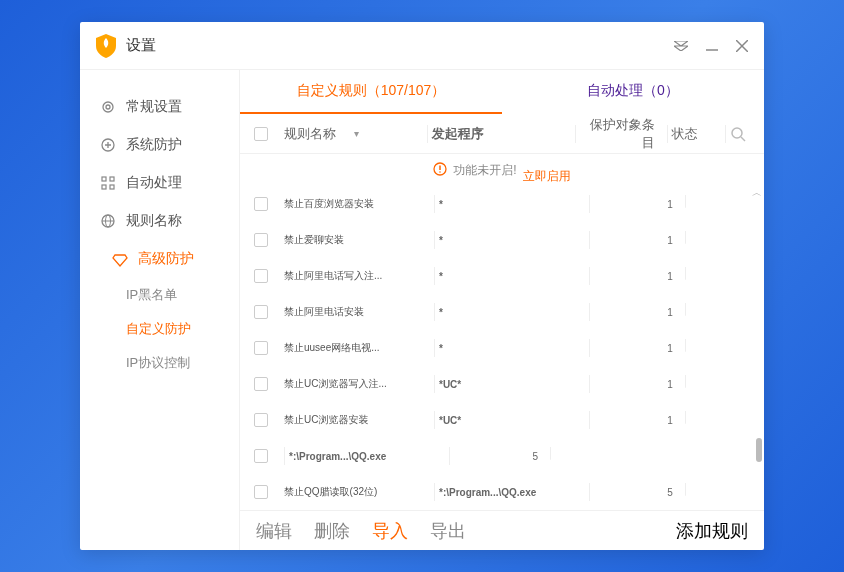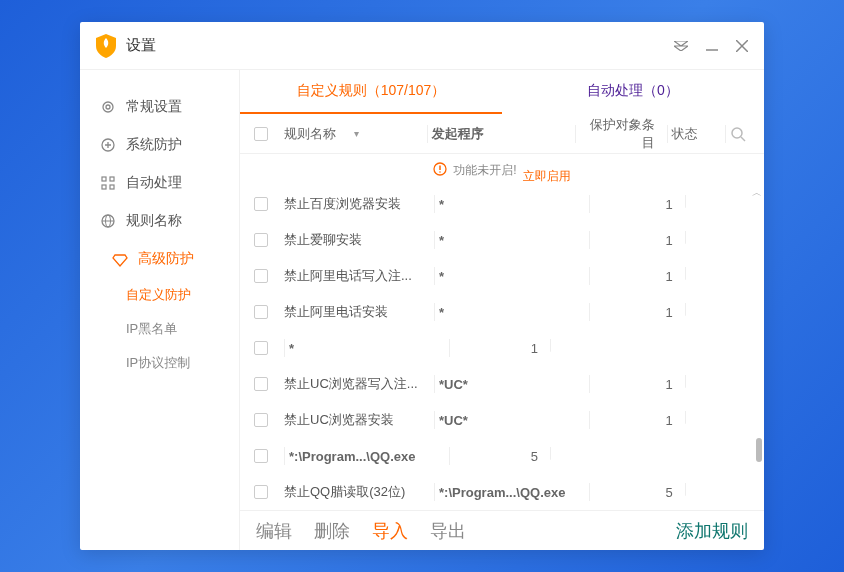--- a/index.html
+++ b/index.html
@@ -29,33 +29,33 @@
 .col-proc { width: 160px; font-weight: bold; }
 .col-obj { width: 96px; text-align: right; padding-right: 12px; }
 .col-state { width: 60px; }
 .col-search { flex: 1; display: flex; justify-content: flex-end; padding-right: 4px; }
 .caret { font-size: 10px; color: #999; }
 .banner { height: 32px; display: flex; align-items: center; justify-content: center; font-size: 12px; gap: 6px; flex-shrink: 0; }
 .banner .warn { color: #f60; font-size: 13px; }
 .banner .msg { color: #888; }
 .banner .link { color: #f60; cursor: pointer; margin-top: 13px; }
 .rows { flex: 1; overflow-y: auto; position: relative; }
-.row { display: flex; align-items: center; height: 36px; padding: 0 14px; font-size: 13px; color: #555; }
+.row { display: flex; align-items: center; height: 36px; padding: 0 14px; font-size: 10px; color: #555; }
 .row .col-name { color: #555; }
 .row .col-proc { color: #666; }
 .row .col-obj { color: #666; }
 .toggle { width: 36px; height: 18px; background: #ffa500; border-radius: 9px; position: relative; cursor: pointer; }
 .toggle::after { content: ""; position: absolute; width: 14px; height: 14px; background: #fff; border-radius: 50%; top: 2px; right: 2px; }
 .scroll-thumb { position: absolute; right: 2px; top: 252px; width: 6px; height: 24px; background: #bbb; border-radius: 3px; }
 .scroll-up { position: absolute; right: 2px; top: 0; font-size: 10px; color: #999; }
 .footer { height: 40px; border-top: 1px solid #f0f0f0; display: flex; align-items: center; padding: 0 16px; font-size: 18px; gap: 22px; flex-shrink: 0; }
 .footer .fbtn { color: #888; cursor: pointer; }
 .footer .fbtn.active { color: #f60; }
 .footer .spacer { flex: 1; }
-.footer .add { color: #0f766e; cursor: pointer; }
+.footer .add { color: #000000; cursor: pointer; }
 </style>
 </head>
 <body>
 
 <div class="window">
   <div class="titlebar">
     <span class="logo">
       <svg viewBox="0 0 20 24">
           <path d="M10 0 L20 4 V12 C20 18 15 22 10 24 C5 22 0 18 0 12 V4 Z" fill="#ffa500"></path>
           <path d="M10 4 C7 7 7 11 10 14 C13 11 13 7 10 4 Z" fill="#fff"></path>
@@ -125,22 +125,22 @@
         <span>规则名称</span>
       </div>
       <div class="sidebar-item active">
         <span class="icon">
             <svg width="16" height="16" viewBox="0 0 16 16">
               <path d="M3 4 H13 L15 7 L8 15 L1 7 Z" fill="none" stroke="currentColor" stroke-width="1.3"></path>
             </svg>
           </span>
         <span>高级防护</span>
       </div>
+      <div class="sidebar-sub">IP黑名单</div>
       <div class="sidebar-sub active">自定义防护</div>
-      <div class="sidebar-sub">IP黑名单</div>
       <div class="sidebar-sub">IP协议控制</div>
     </div>
 
     <div class="main">
       <div class="tabs">
         <div class="tab active">自定义规则（107/107）</div>
         <div class="tab">自动处理（0）</div>
       </div>
 
       <div class="table-header">
@@ -218,20 +218,21 @@
               <span class="col-div"></span>
               <span class="col-proc">*</span>
               <span class="col-div"></span>
               <span class="col-obj">1</span>
               <span class="col-div"></span>
               <span class="col-state"><span class="toggle"></span></span>
               <span class="col-search"></span>
             </div>
             <div class="row">
               <span class="checkbox"></span>
+              <span class="col-name">禁止uusee网络电视...</span>
               <span class="col-div"></span>
               <span class="col-proc">*</span>
               <span class="col-div"></span>
               <span class="col-obj">1</span>
               <span class="col-div"></span>
               <span class="col-state"><span class="toggle"></span></span>
               <span class="col-search"></span>
             </div>
             <div class="row">
               <span class="checkbox"></span>

